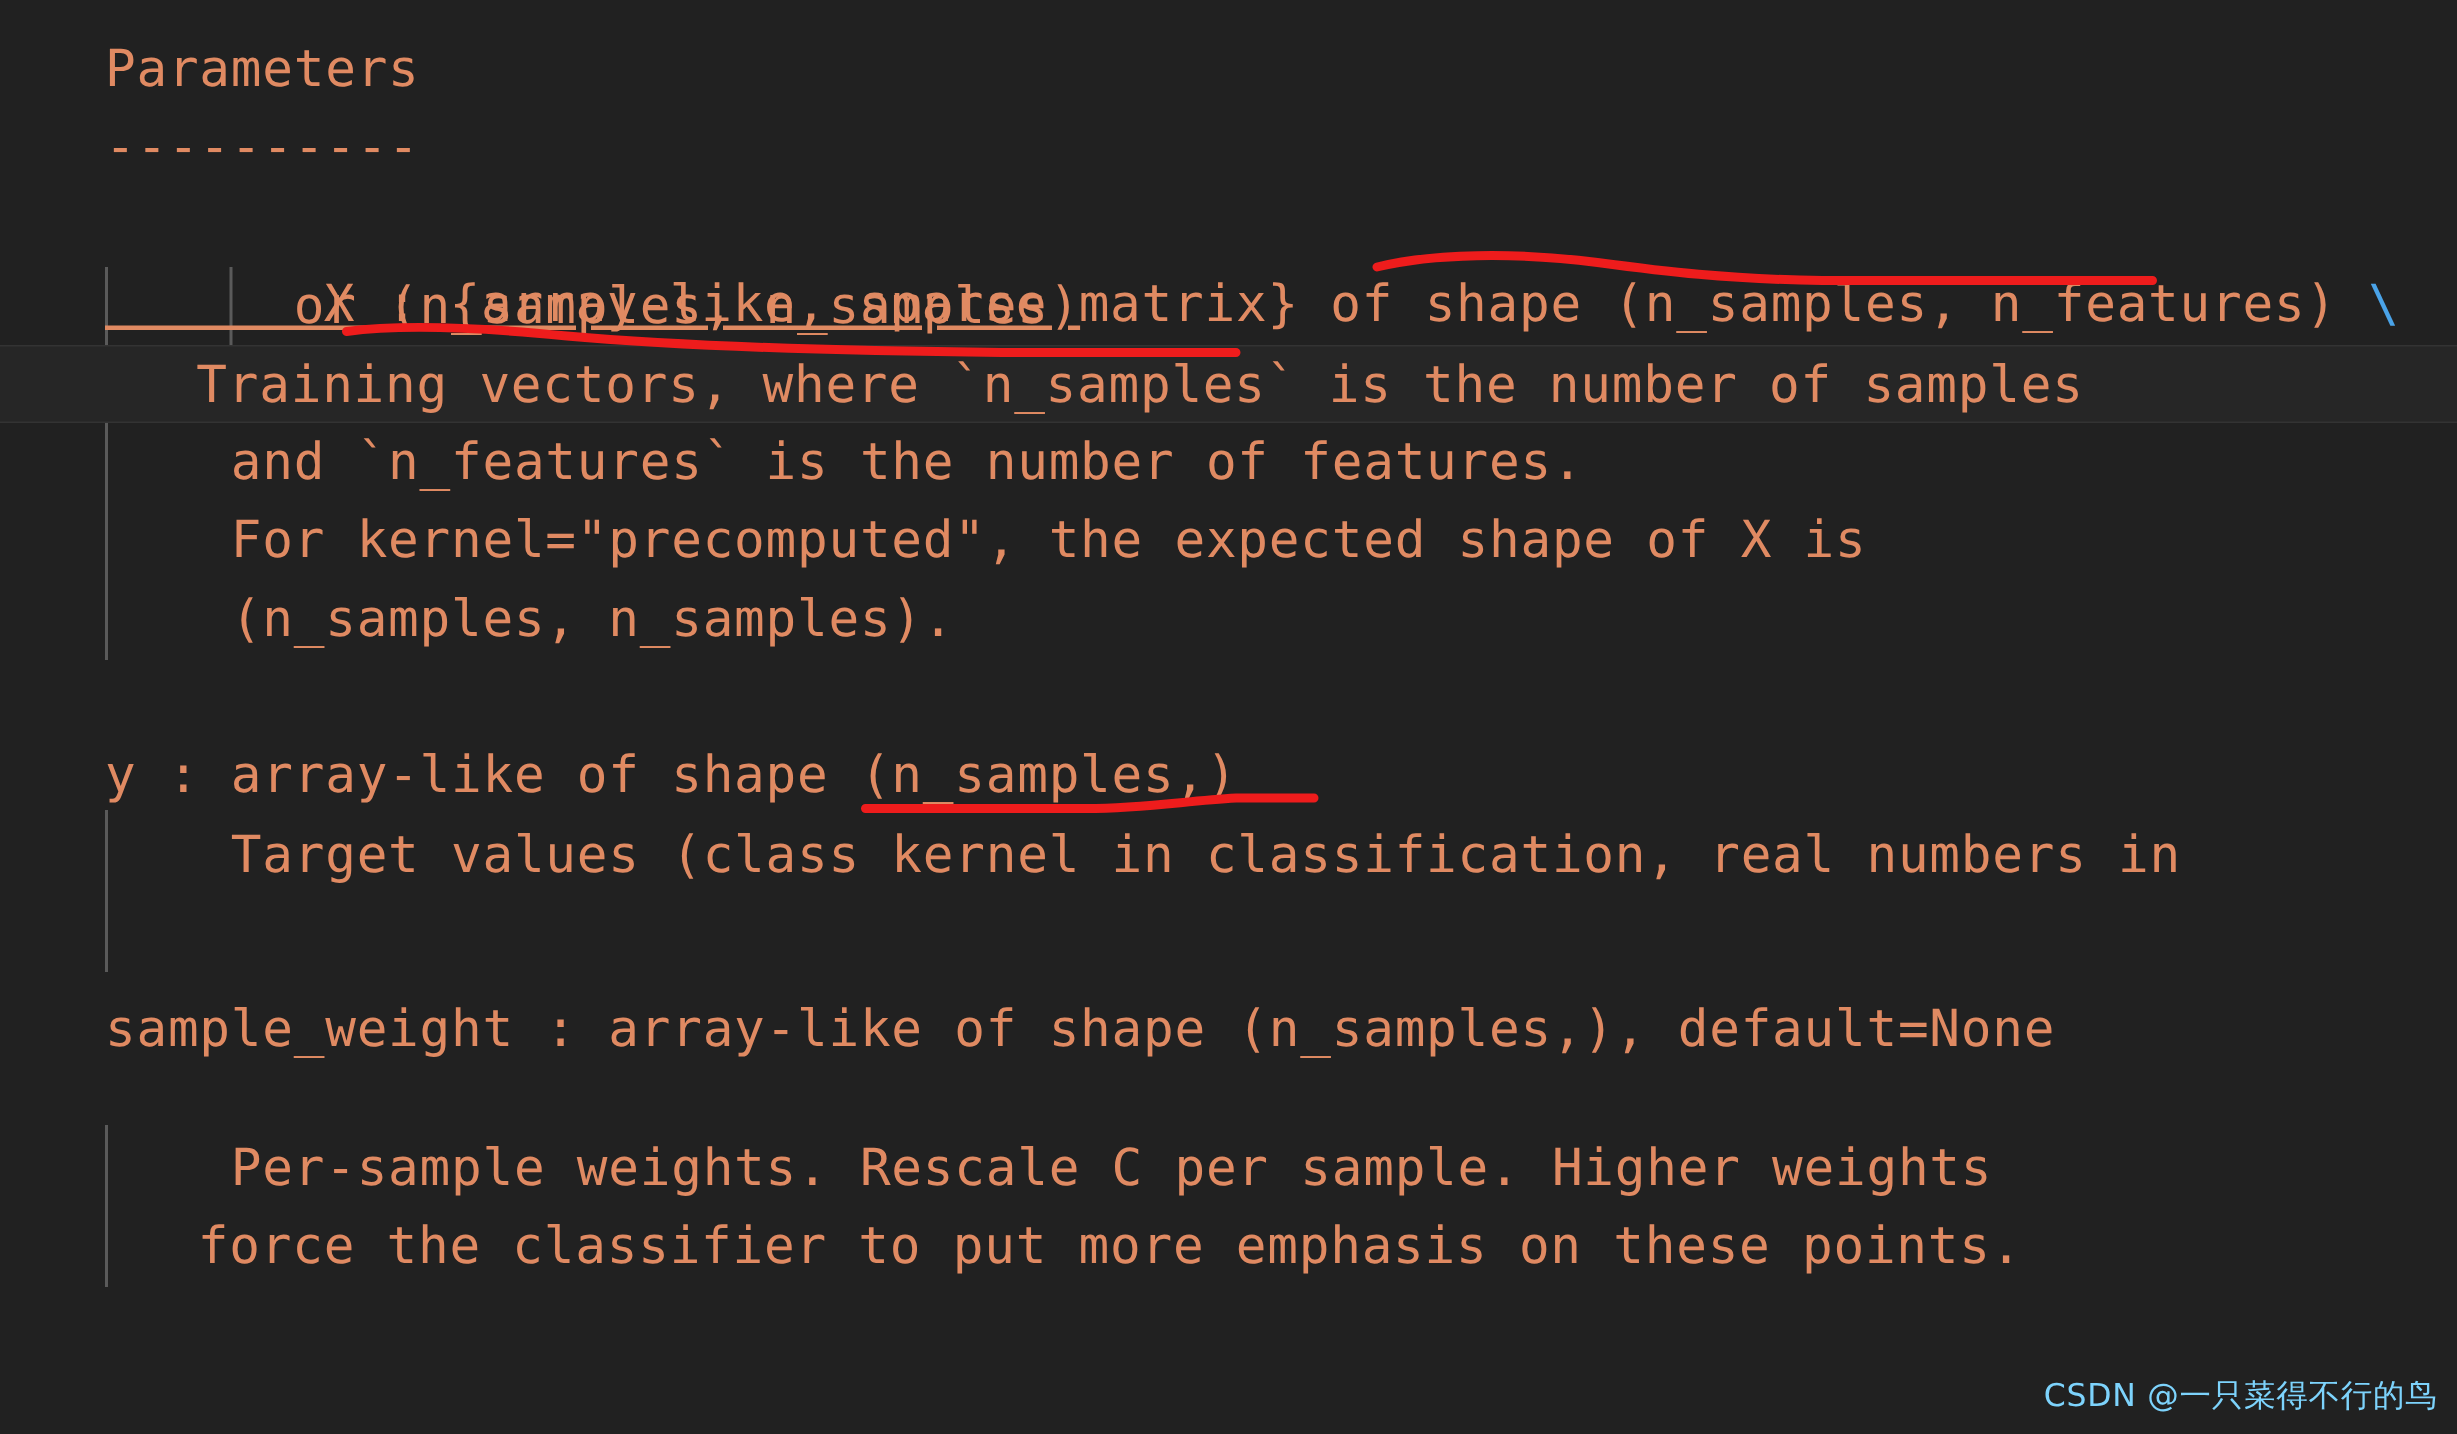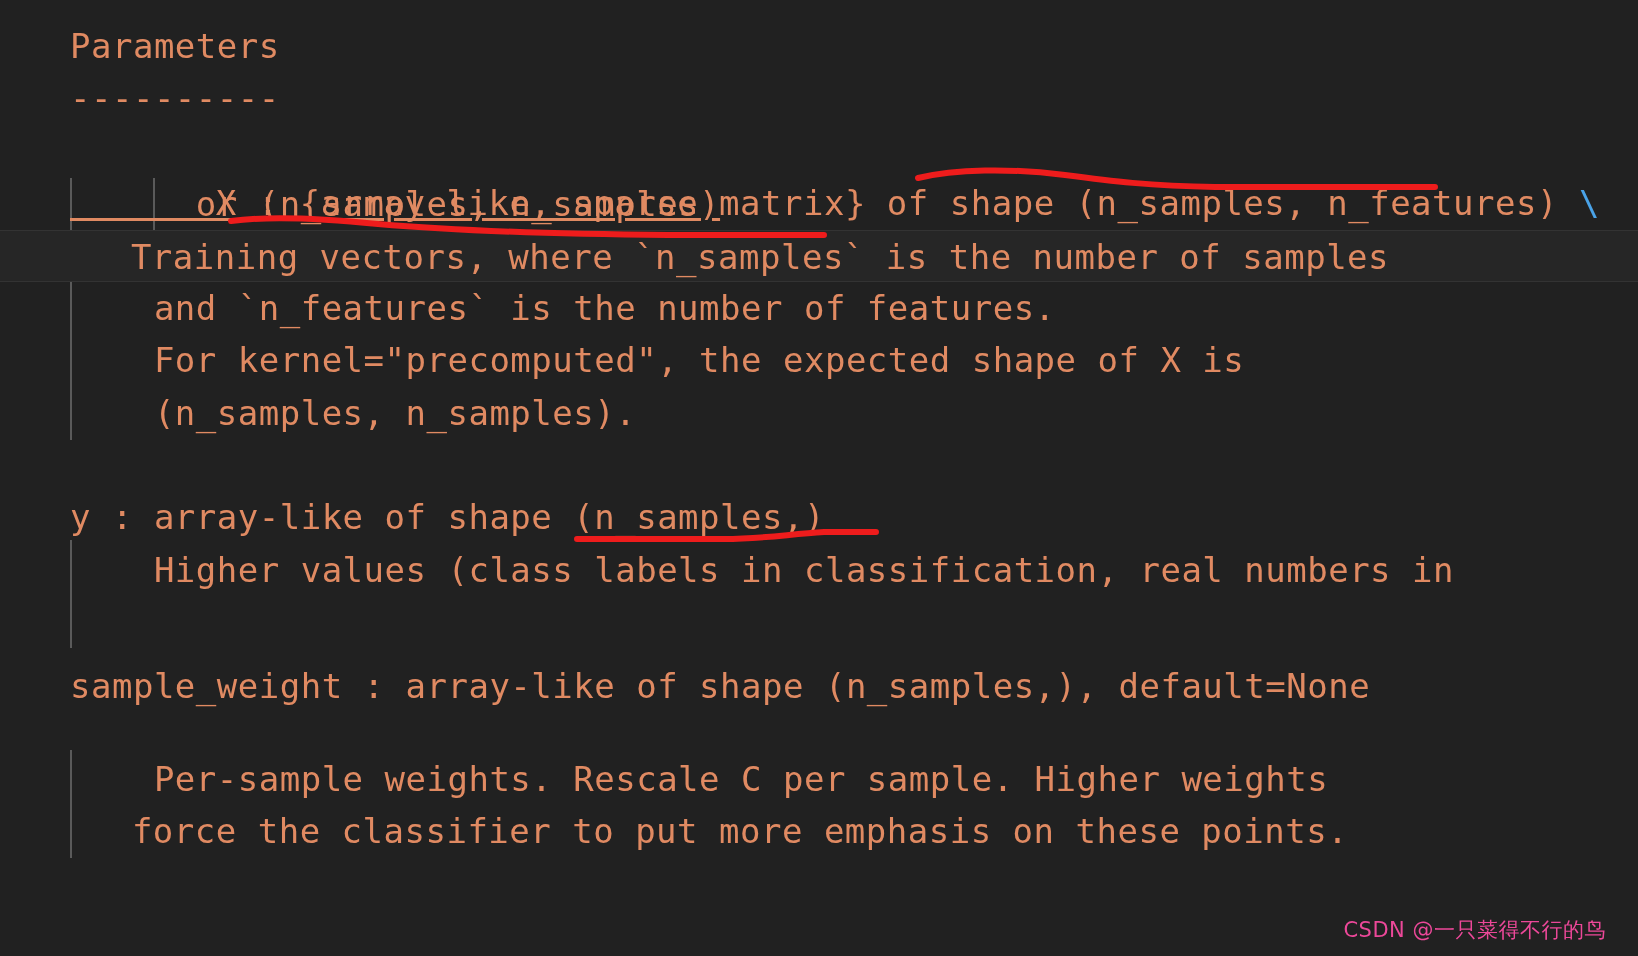--- a/index.html
+++ b/index.html
@@ -54,23 +54,23 @@
   
   .ann {
     position: absolute;
     pointer-events: none;
   }
   .ann svg { display: block; overflow: visible; }
 
   
   #watermark {
     position: absolute;
-    right: 32px;
+    right: 13px;
     bottom: 12px;
-    color: #ec4899;
+    color: #7dd3fc;
     font-size: 21px;
     font-family: "DejaVu Sans", "Liberation Sans", sans-serif;
     letter-spacing: 0.5px;
     white-space: nowrap;
   }
 </style>
 </head>
 <body>
 
 <div id="screen">
@@ -97,21 +97,21 @@
     <div class="line" style="top:282px;">    and `n_features` is the number of features.</div>
 
     <div class="line" style="top:334px;">    For kernel="precomputed", the expected shape of X is</div>
 
     <div class="line" style="top:387px;">    (n_samples, n_samples).</div>
 
     <div class="line" style="top:439px;"></div>
 
     <div class="line" style="top:491px;">y : array-like of shape (n_samples,)</div>
 
-    <div class="line" style="top:544px;">    Higher values (class labels in classification, real numbers in</div>
+    <div class="line" style="top:544px;">    Target values (class kernel in classification, real numbers in</div>
 
 
     <div class="line" style="top:648px;"></div>
 
     <div class="line" style="top:660px;">sample_weight : array-like of shape (n_samples,), default=None</div>
 
     <div class="line" style="top:753px;">    Per-sample weights. Rescale C per sample. Higher weights</div>
 
     <div class="line" style="top:805px;padding-left:48px;">    force the classifier to put more emphasis on these points.</div>
 

